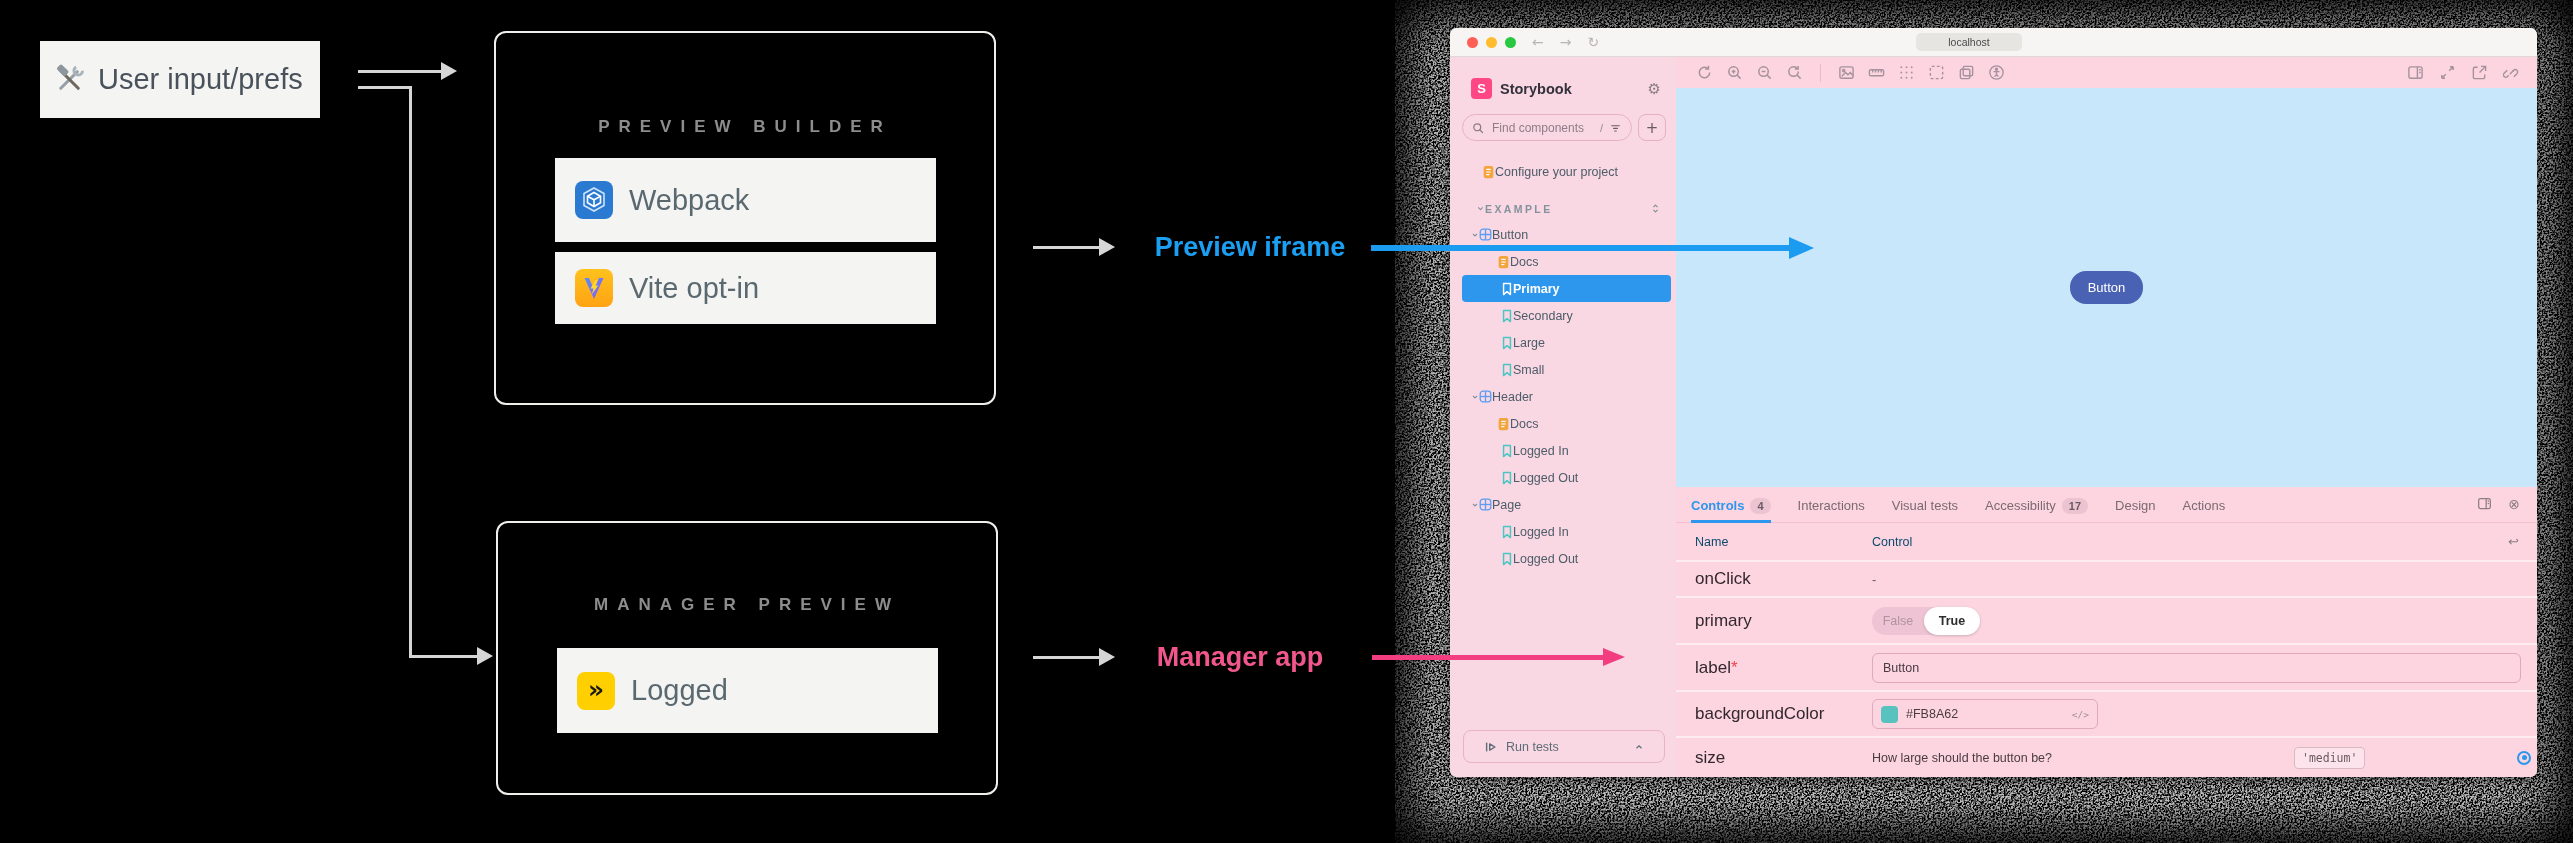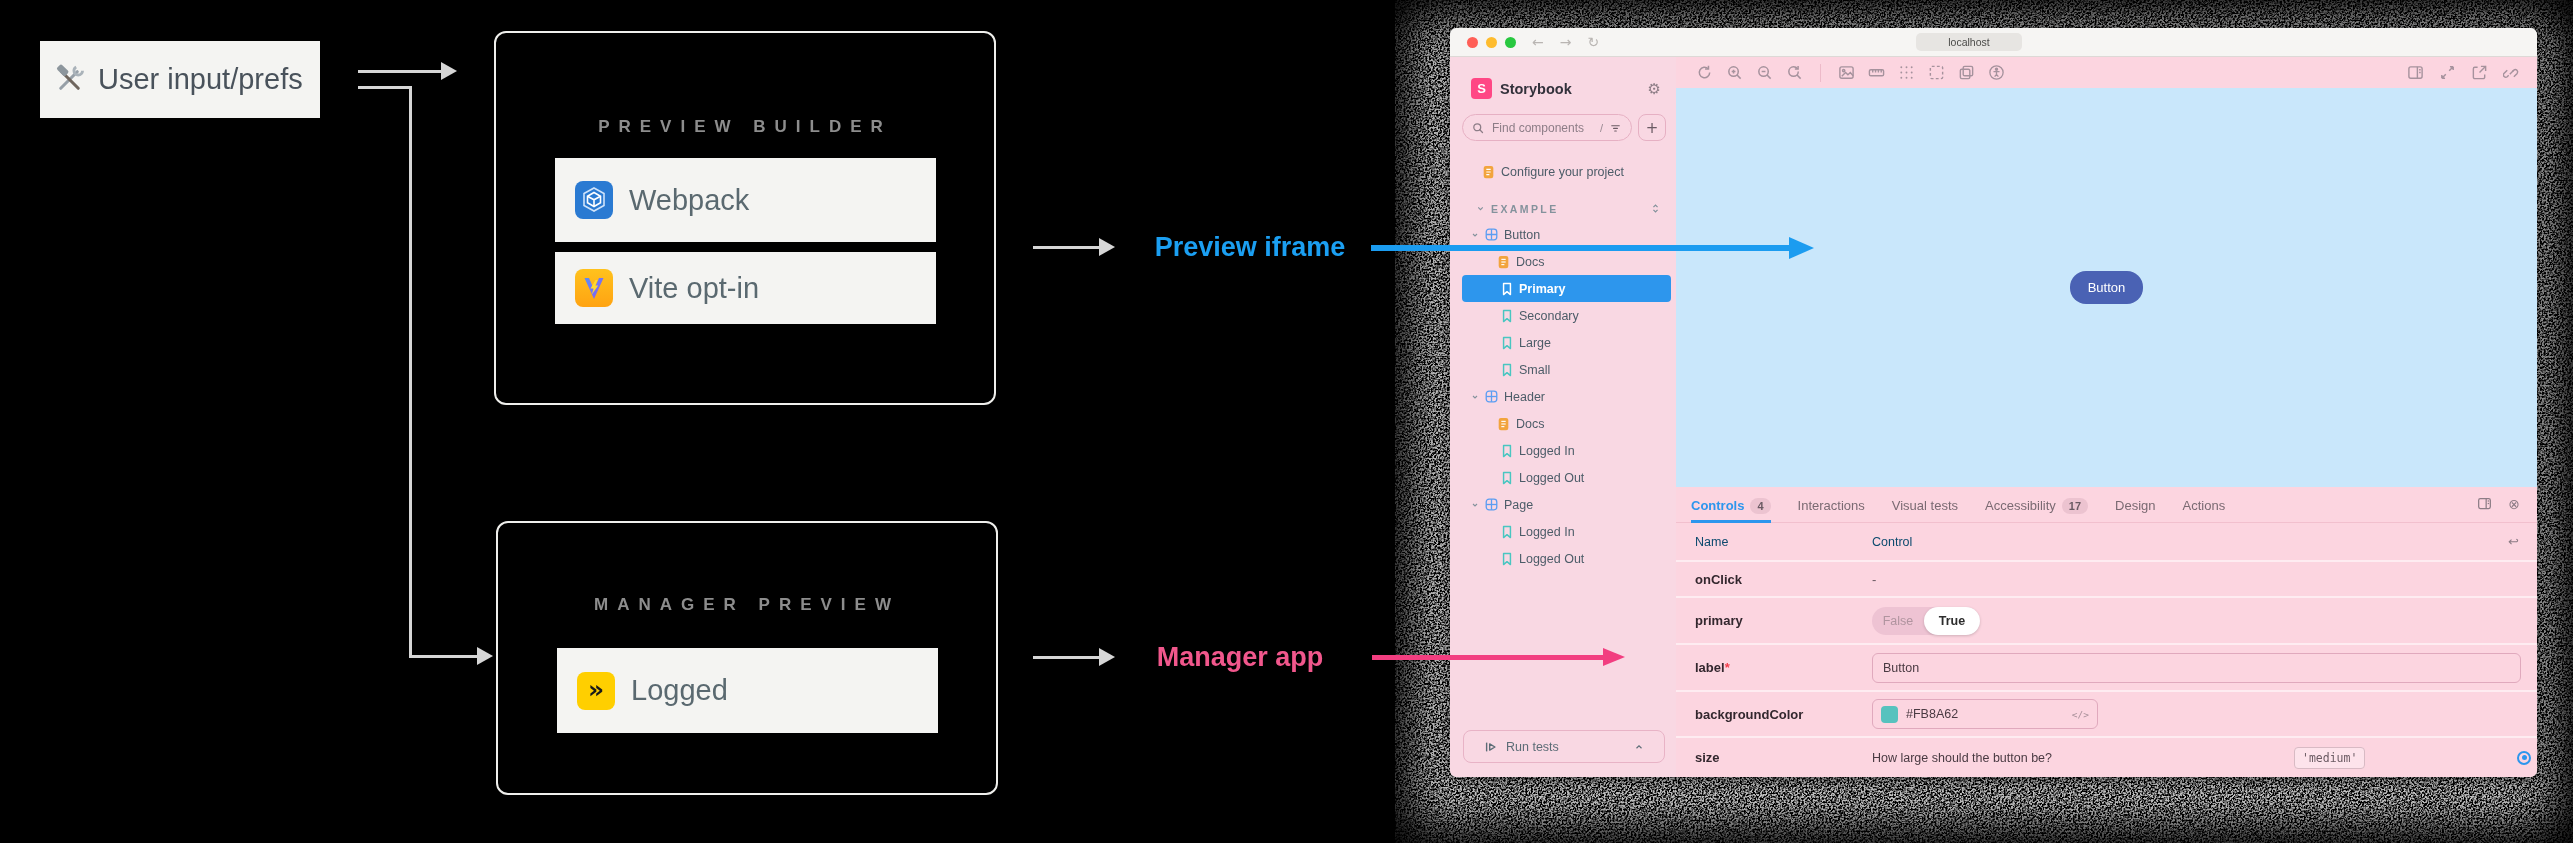--- a/index.html
+++ b/index.html
@@ -52,21 +52,21 @@
   .sb-search-row{display:flex;gap:6px;margin:15px 10px 0 12px;}
   .sb-search{flex:1;height:27px;border:1px solid #e6b0c3;border-radius:14px;display:flex;align-items:center;
     padding:0 9px;box-sizing:border-box;gap:6px;}
   .sb-search input{border:none;outline:none;background:transparent;font-size:12px;color:#6a5a63;flex:1;width:60px;
     font-family:"Liberation Sans",sans-serif;}
   .sb-search input::placeholder{color:#8d7d87;}
   .slash{font-size:11px;color:#9a8a93;}
   .sb-plus{width:28px;height:27px;border:1px solid #e6b0c3;border-radius:8px;display:flex;align-items:center;
     justify-content:center;color:#6a5a63;font-size:15px;box-sizing:border-box;}
   .tree{margin-top:17px;font-size:12.5px;color:#4c5c68;}
-  .trow{height:27px;display:flex;align-items:center;gap:6px;}
+  .trow{height:27px;display:flex;align-items:center;}
   .trow .lbl{white-space:nowrap;}
   .ind-root{padding-left:32px;}
   .ind-comp{padding-left:21px;}
   .ind-doc{padding-left:47px;}
   .ind-story{padding-left:51px;}
   .trow.section{padding-left:26px;padding-right:15px;margin-top:11px;height:25px;}
   .trow.section .lbl{font-size:10.5px;font-weight:bold;letter-spacing:2.4px;color:#84929c;flex:1;}
   .trow.selected{background:#2d96ed;border-radius:4px;margin:0 5px 0 12px;padding-left:39px;color:#fff;font-weight:bold;}
   .trow.selected .lbl{color:#fff;}
   .ic{display:inline-flex;align-items:center;justify-content:center;}
@@ -90,21 +90,21 @@
     box-sizing:border-box;color:#7a6a72;}
   .tab{display:flex;align-items:center;gap:6px;position:relative;height:100%;}
   .tab .t{padding-top:2px;}
   .tab.active{color:#2d96ed;font-weight:bold;}
   .tab.active:after{content:"";position:absolute;left:0;right:0;bottom:-1px;height:3.5px;background:#2d96ed;}
   .badge{background:#ecc3d0;color:#6a5a63;border-radius:9px;font-size:11px;font-weight:bold;
     padding:2px 7px;margin-top:2px;}
   .tab-icons{margin-left:auto;display:flex;gap:16px;padding-right:17px;color:#8d7d86;
     font-family:"DejaVu Sans",sans-serif;font-size:14px;}
   .crow{display:flex;align-items:center;border-bottom:2px solid rgba(255,255,255,.55);box-sizing:border-box;}
-  .crow .name-cell{width:196px;padding-left:19px;box-sizing:border-box;font-weight:bold;color:#33272e;font-size:13px;}
+  .crow .name-cell{width:196px;padding-left:19px;box-sizing:border-box;font-weight:normal;color:#33272e;font-size:17px;}
   .crow .ctl-cell{flex:1;display:flex;align-items:center;position:relative;}
   .crow.hdr{height:39px;}
   .crow.hdr .name-cell,.crow.hdr .ctl-cell{font-weight:normal;color:#0c4a6e;font-size:12.5px;}
   .crow.hdr .undo{margin-left:auto;padding-right:18px;color:#8d7d86;font-family:"DejaVu Sans",sans-serif;}
   .req{color:#f23e4c;}
   .dash{color:#6a5a63;}
   .toggle{display:flex;background:#eec3d3;border-radius:15px;height:28px;align-items:center;}
   .toggle .off{width:52px;text-align:center;color:#b0949f;font-size:12.5px;}
   .toggle .on{width:56px;height:28px;background:#fff;border-radius:15px;display:flex;align-items:center;
     justify-content:center;font-weight:bold;color:#2d2d2d;font-size:12.5px;box-shadow:0 1px 3px rgba(0,0,0,.18);}

